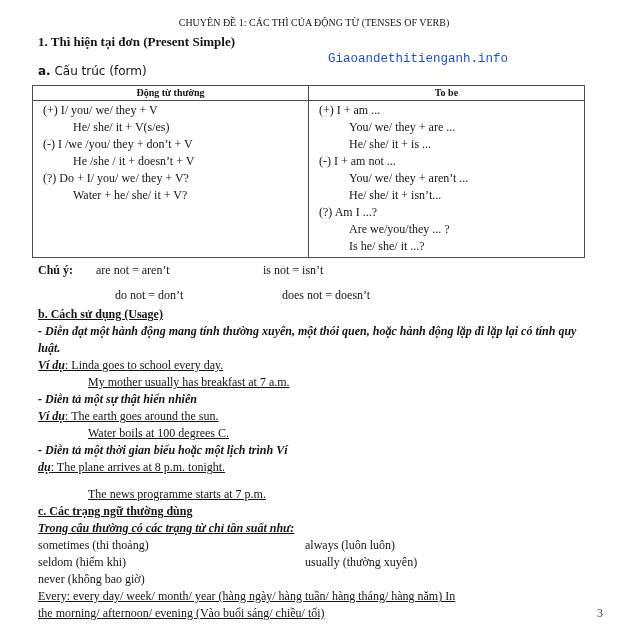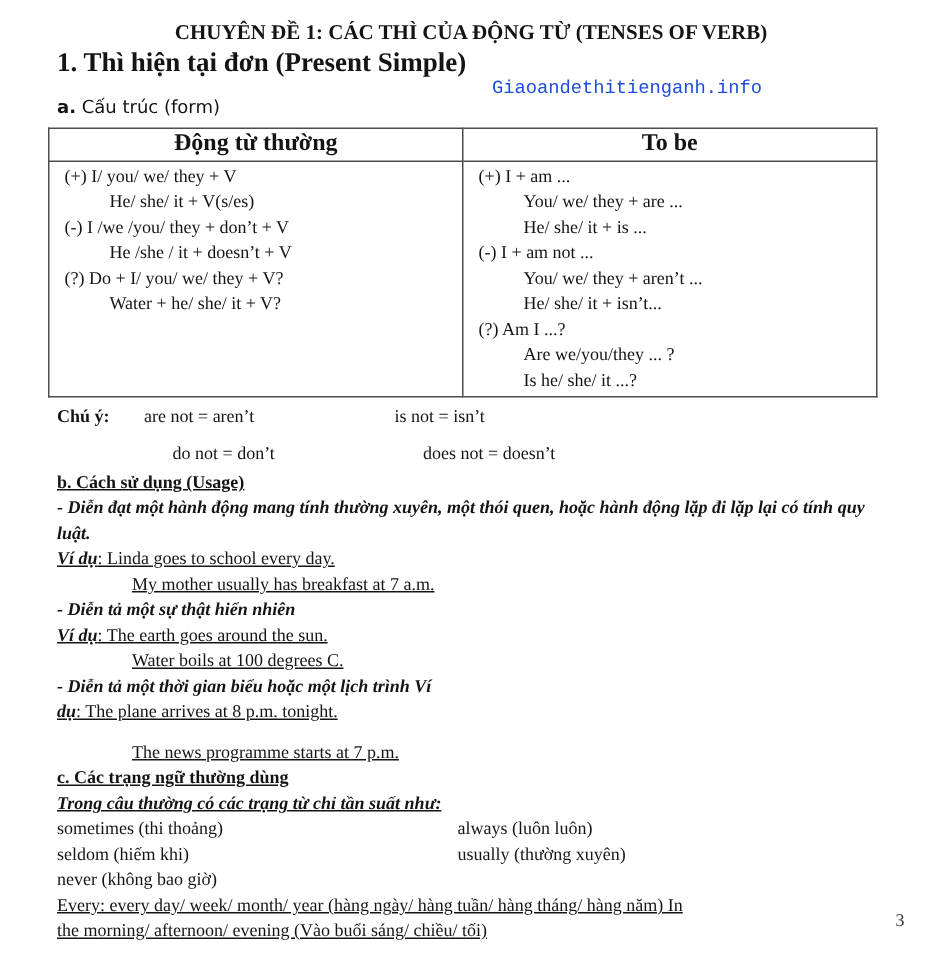--- a/index.html
+++ b/index.html
@@ -9,27 +9,27 @@
     color: #141414;
     font-family: "Liberation Serif", "DejaVu Serif", serif;
     font-size: 12px;
     position: relative;
     overflow: hidden;
   }
   .page { padding: 15px 28px 0 38px; position: relative; }
 
   .doc-title {
     text-align: center;
-    font-weight: bold;
-    font-size: 14px;
+    font-weight: normal;
+    font-size: 10px;
     line-height: 15px;
   }
   .sec1 {
     font-weight: bold;
-    font-size: 18px;
+    font-size: 13px;
     line-height: 17px;
     margin-top: 3px;
   }
   .watermark {
     position: absolute;
     left: 328px; top: 52px;
     font-family: Liberation Mono, monospace;
     font-size: 12.5px;
     color: #1d4ed8;
   }
@@ -45,21 +45,21 @@
     border-collapse: collapse;
     table-layout: fixed;
     width: 553px;
     margin-left: -6px;
     margin-top: 5px;
   }
   .form-table th, .form-table td {
     border: 1px solid #4d4d4d;
   }
   .form-table th {
-    font-size: 16px;
+    font-size: 10px;
     font-weight: bold;
     text-align: center;
     padding: 1px 0 2px 0;
   }
   .form-table td {
     vertical-align: top;
     padding: 1px 2px 2px 10px;
     height: 153px;
   }
   .tl { line-height: 17px; white-space: nowrap; }

